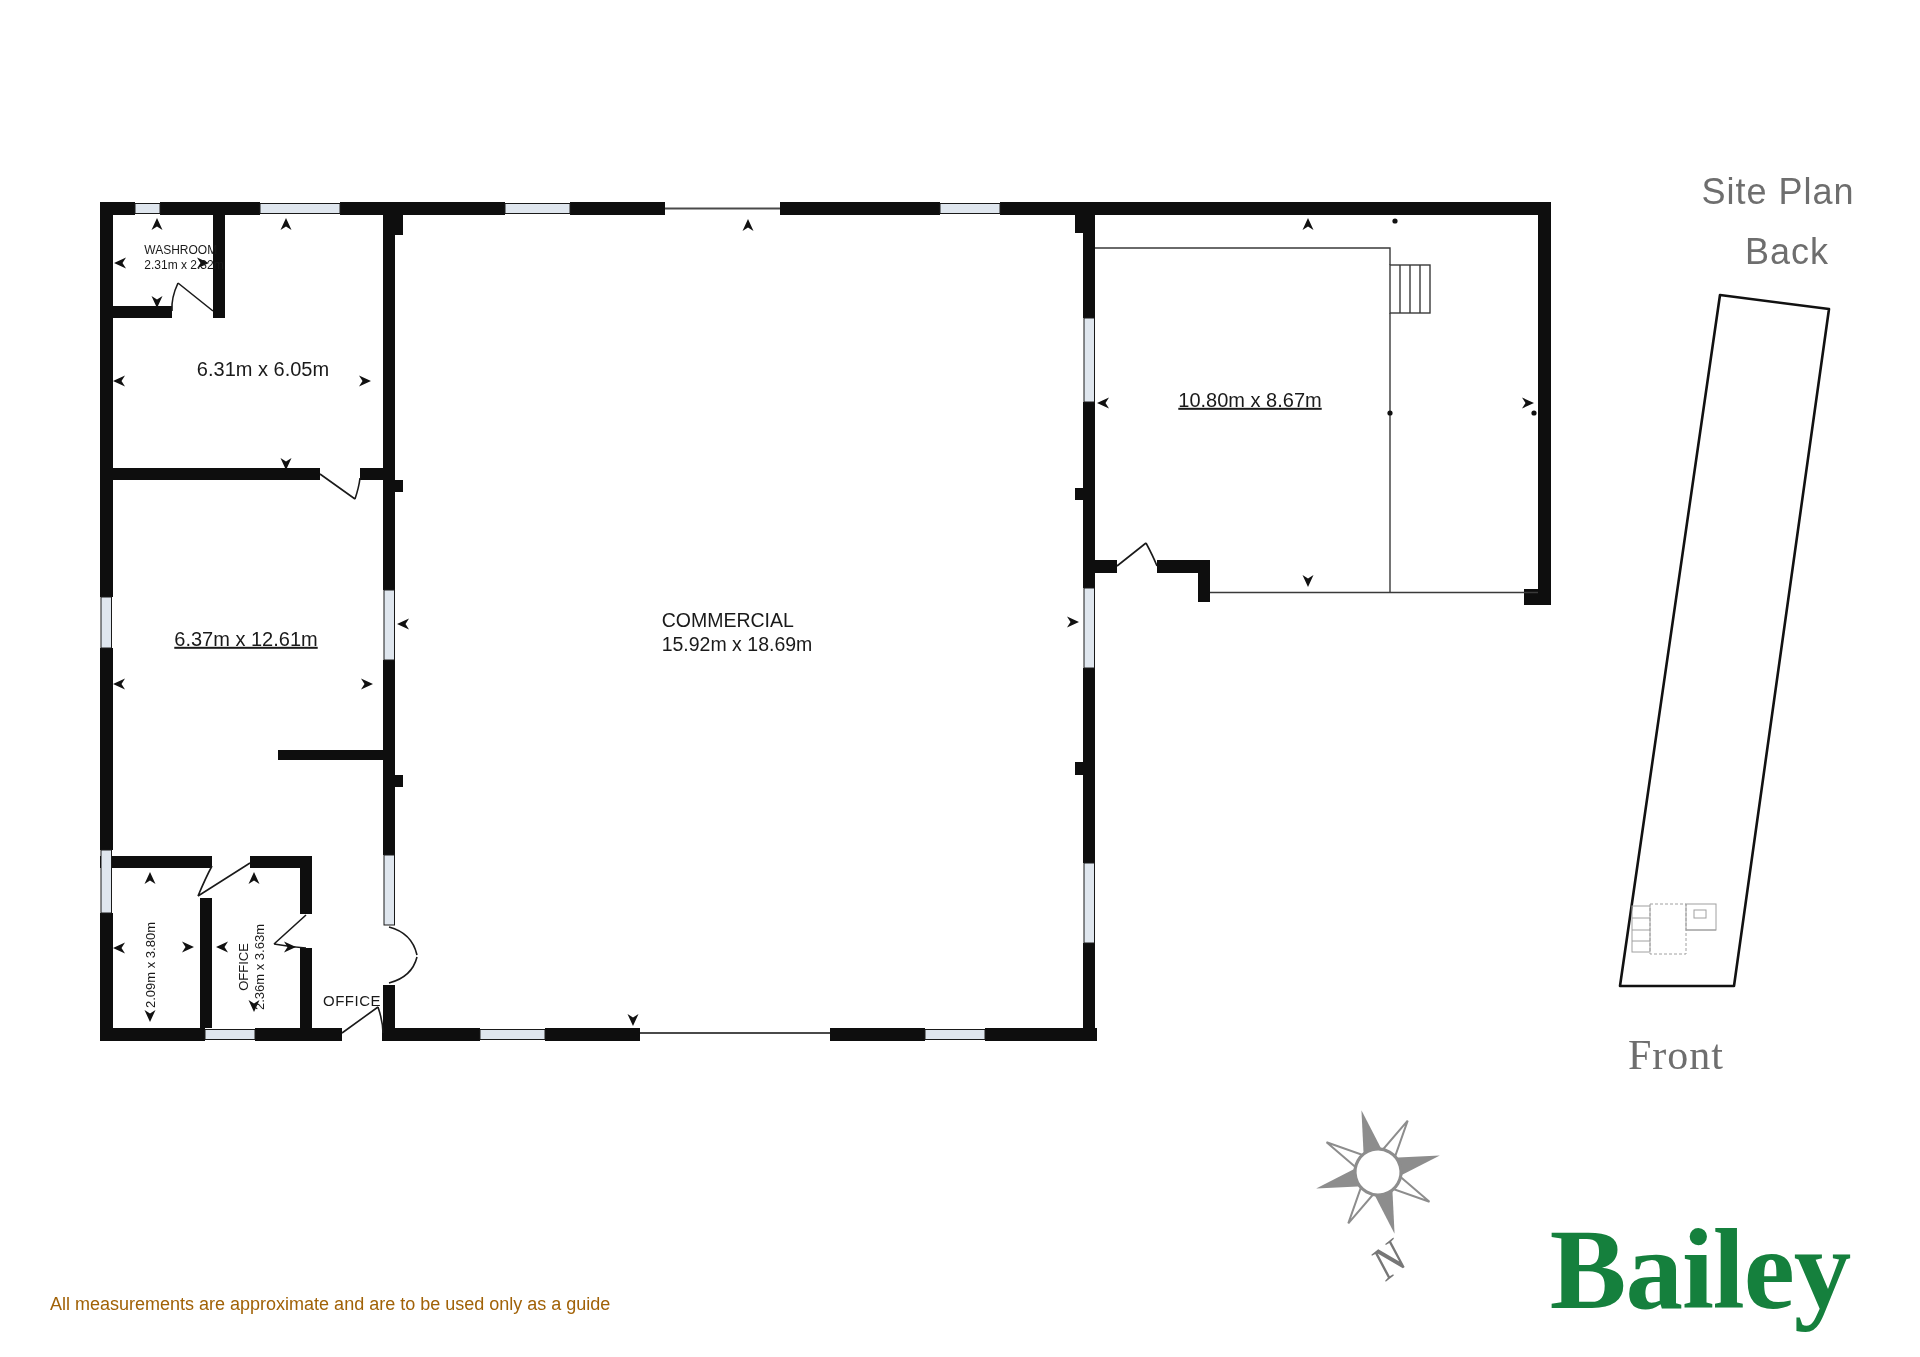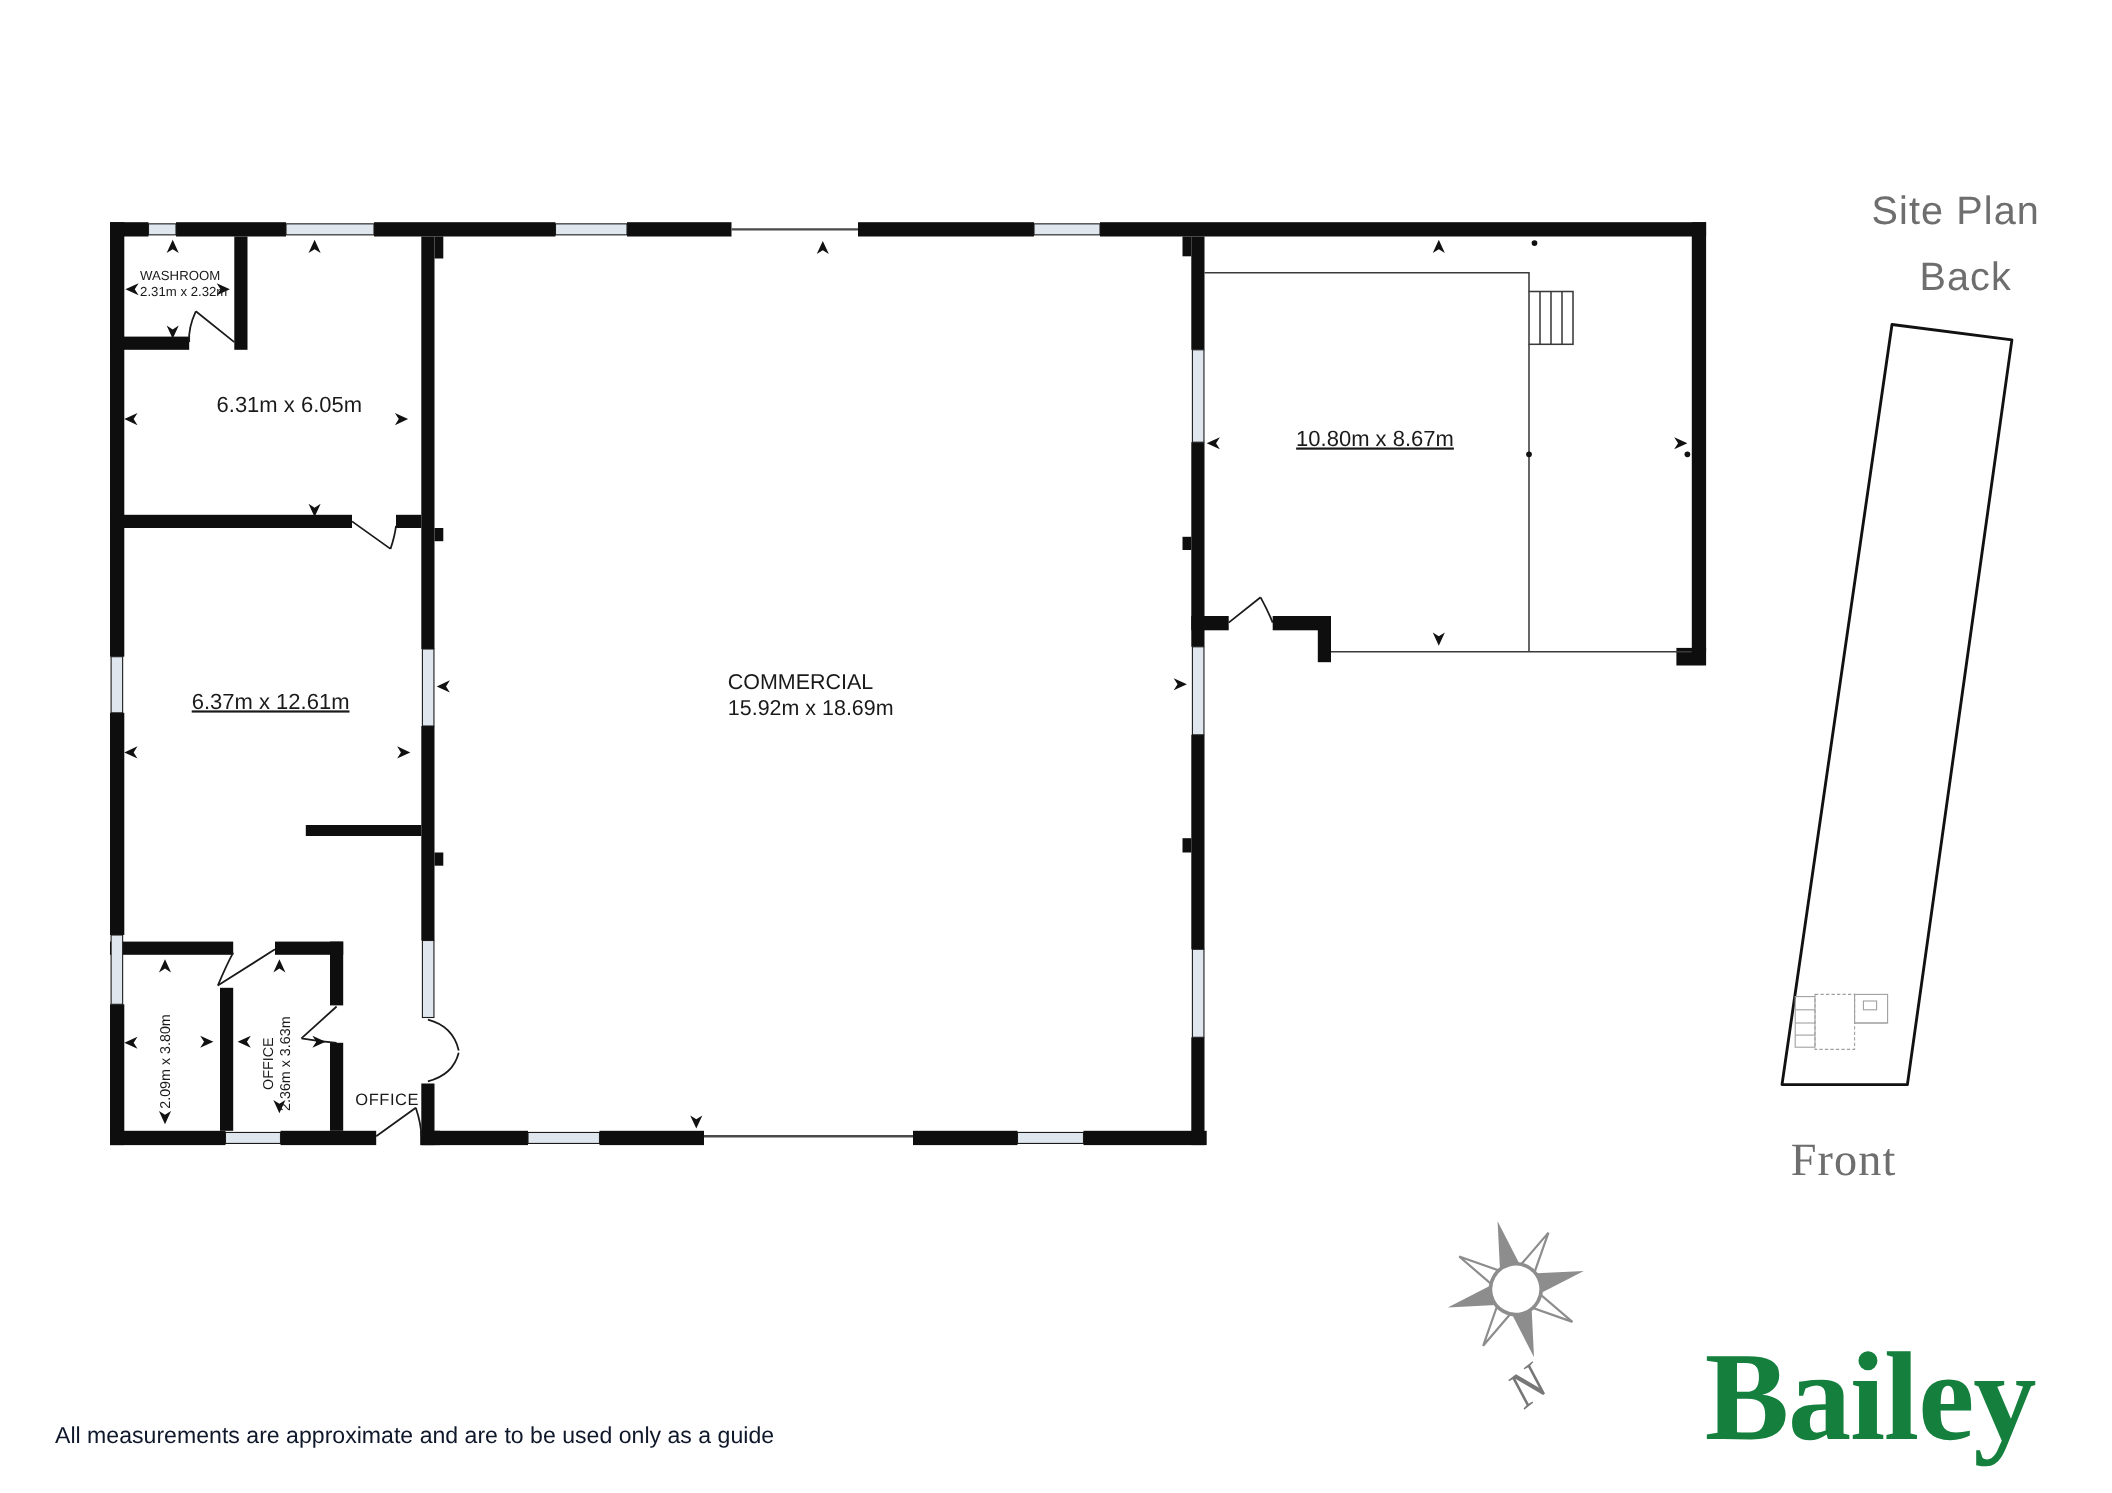--- a/index.html
+++ b/index.html
@@ -13,21 +13,21 @@
   .fs12{font-size:12px;}
   .fs13{font-size:13px;}
   .fs15{font-size:15px;letter-spacing:.5px;}
   .fs20{font-size:20px;}
   .fs195{font-size:19.5px;}
   .site-txt{color:#6e6e6e;letter-spacing:1px;}
   .fs36{font-size:36px;}
   .fs42{font-size:42px;}
   .logo{position:absolute;transform:translate(-50%,-50%);font-family:"Liberation Serif",serif;
         font-weight:bold;font-size:115px;color:#15803d;letter-spacing:-1px;white-space:nowrap;}
-  .disc{position:absolute;left:50px;top:1294px;font-size:21px;color:#0f172a;white-space:nowrap;}
+  .disc{position:absolute;left:50px;top:1294px;font-size:18px;color:#a16207;white-space:nowrap;}
 </style>
 </head>
 <body>
 
 <div class="page">
 
   <svg class="plan-svg" width="1920" height="1357" viewBox="0 0 1920 1357">
     <defs>
       <path id="arr" d="M0,0 L-12,5.5 L-8.5,0 L-12,-5.5 Z" fill="#111"></path>
     </defs>
@@ -206,21 +206,21 @@
           <polygon points="0,64 11,13 -11,13"></polygon>
           <polygon points="64,0 13,11 13,-11"></polygon>
           <polygon points="-64,0 -13,11 -13,-11"></polygon>
         </g>
         <circle cx="0" cy="0" r="23" fill="#ffffff" stroke="#8d8d8d" stroke-width="3.2"></circle>
       </g>
       <text x="1398" y="1272" transform="rotate(-38 1398 1272)" font-family="Liberation Serif, serif" font-style="italic" font-size="46" fill="#777" text-anchor="middle">N</text>
     </g>
   </svg>
 
-  <div class="lbl fs12" style="left:167px;top:258px;">
+  <div class="lbl fs12" style="left:184px;top:258px;">
     <div>WASHROOM</div>
     <div>2.31m x 2.32m</div>
   </div>
 
   <div class="lbl fs20" style="left:263px;top:369px;">6.31m x 6.05m</div>
 
   <div class="lbl fs20" style="left:246px;top:639px;text-decoration:underline;">6.37m x 12.61m</div>
 
   <div class="lbl-v fs13" style="left:151px;top:965px;">2.09m x 3.80m</div>
 

